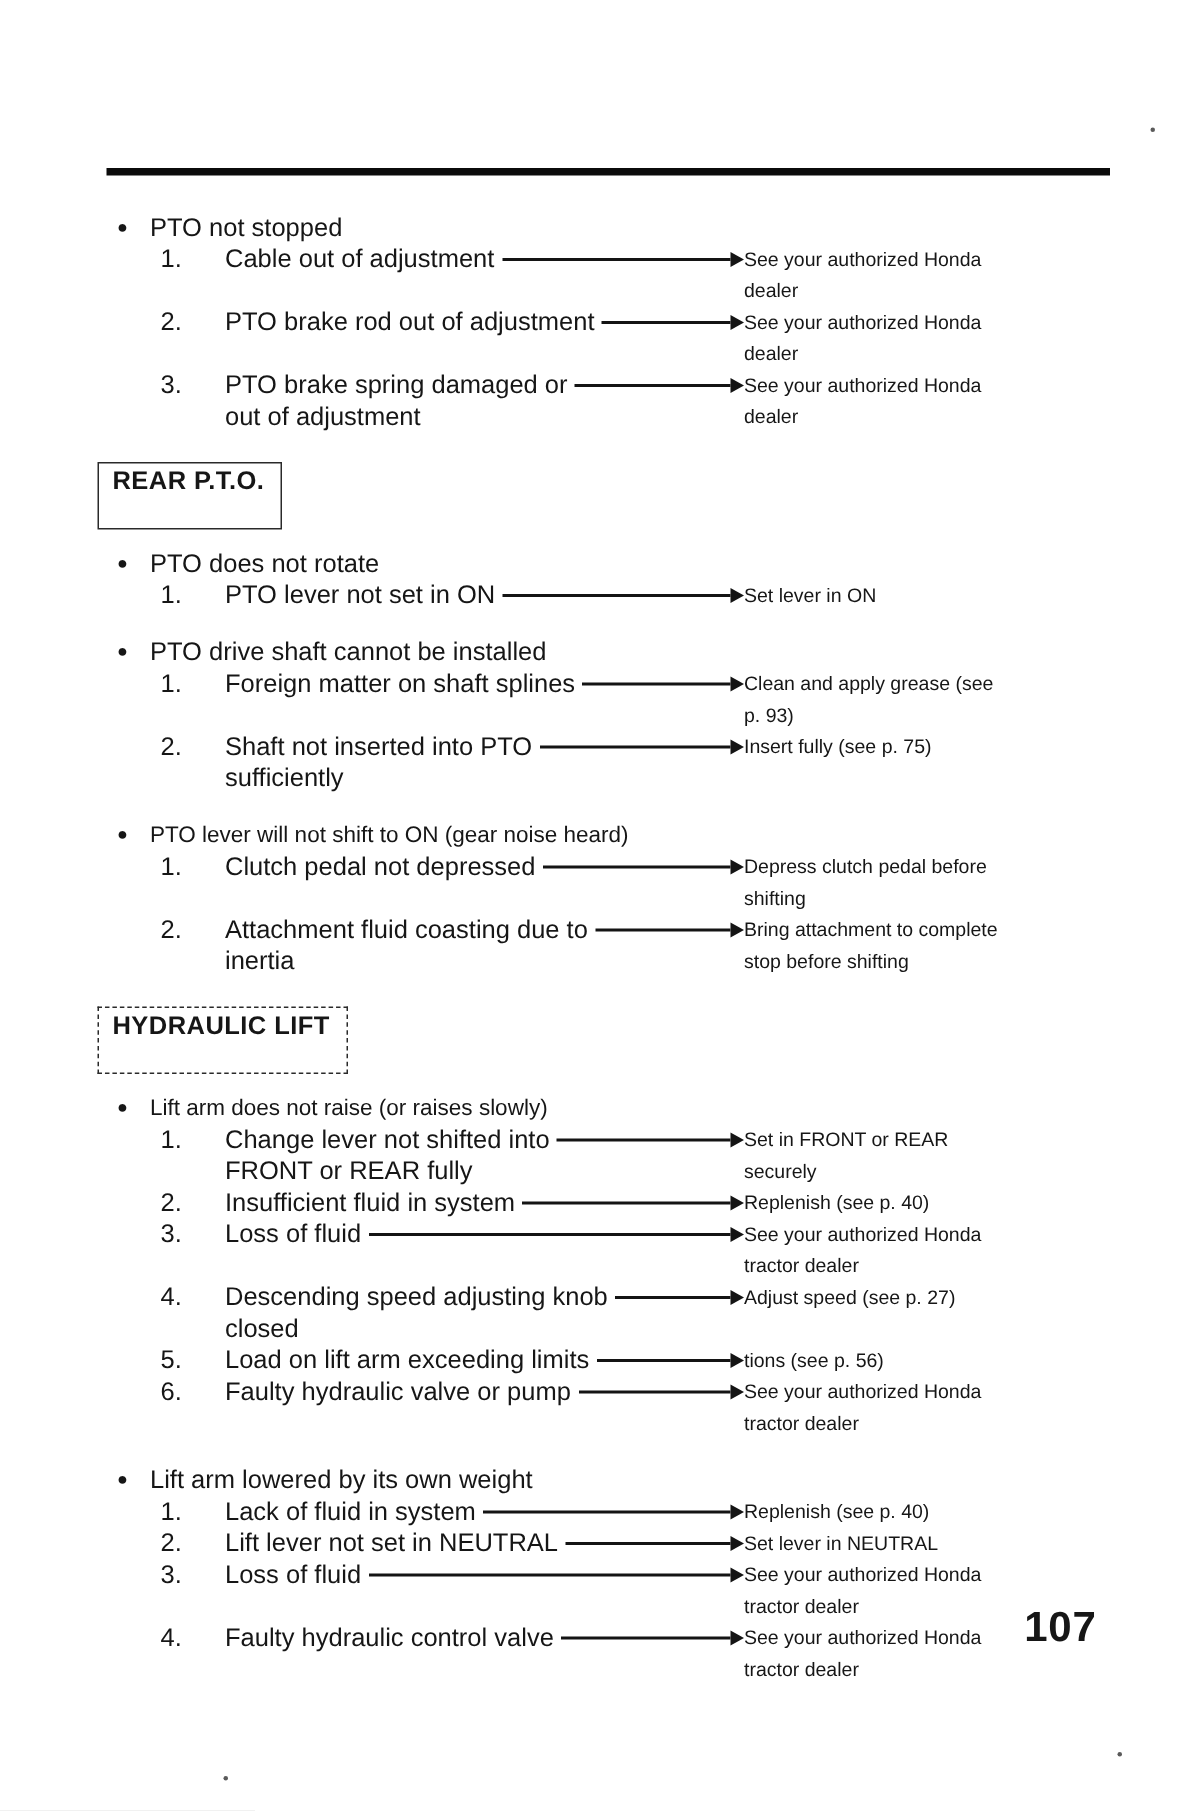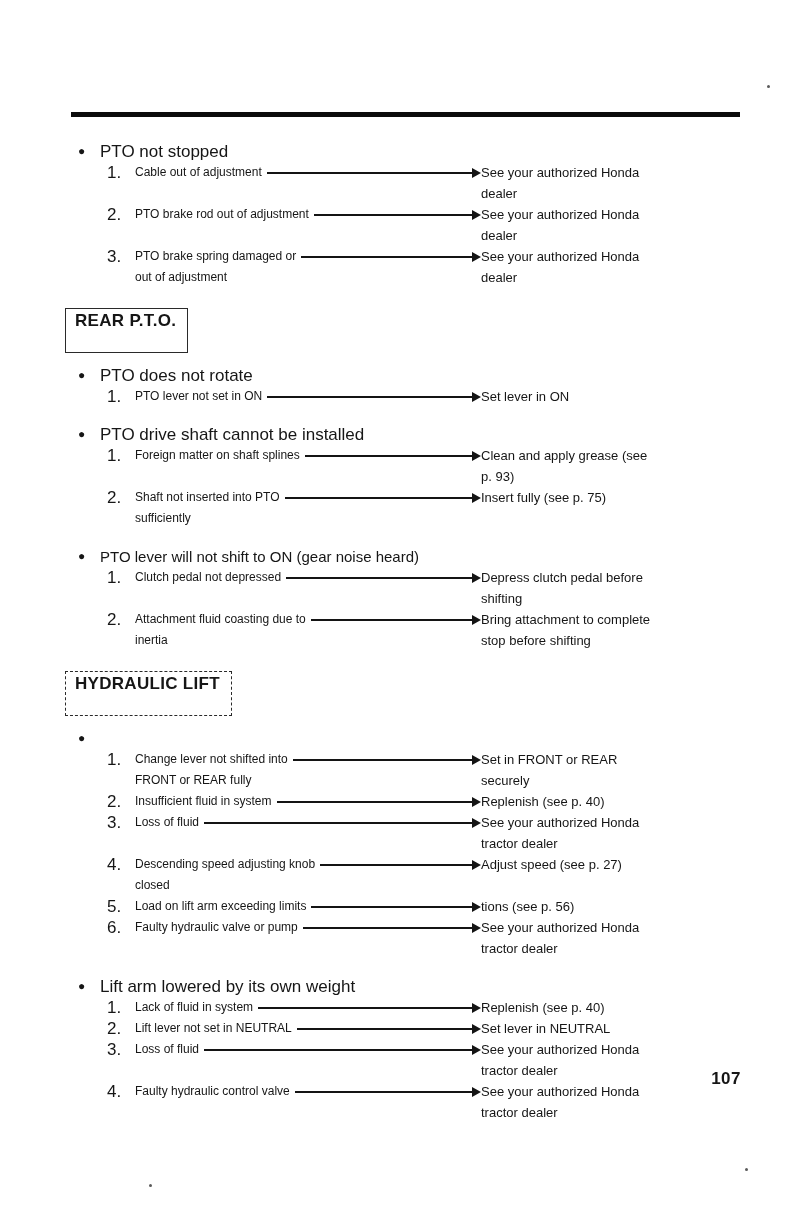--- a/index.html
+++ b/index.html
@@ -18,42 +18,42 @@
   }
   .content{
     position:absolute;left:72px;top:141px;width:668px;
   }
   .problem{margin-bottom:17px;}
   .problem-title{display:flex;font-size:17px;line-height:21px;}
   .problem.small .problem-title{font-size:15px;}
   .bullet{width:22px;padding-left:6px;font-size:12px;line-height:21px;}
   .item{display:flex;}
   .item-num{width:28px;margin-left:35px;font-size:17px;line-height:21px;flex:0 0 auto;}
-  .cause-col{width:346px;flex:0 0 auto;font-size:12px;line-height:21px;}
+  .cause-col{width:346px;flex:0 0 auto;font-size:17px;line-height:21px;margin-left:15px;}
   .cause-line1{display:flex;align-items:center;}
   .cause-text{white-space:nowrap;}
   .arrow{flex:1;display:flex;align-items:center;min-width:12px;margin-left:5px;}
   .arrow-shaft{flex:1;height:2px;background:#141414;}
   .arrow-head{width:0;height:0;flex:0 0 auto;
     border-left:9px solid #141414;
     border-top:5px solid transparent;
     border-bottom:5px solid transparent;}
   .remedy-col{width:259px;flex:0 0 auto;font-size:13px;line-height:21px;}
   .heading-box{
     display:inline-block;
     border:1px solid #2a2a2a;
     padding:2px 11px 21px 9px;
     font-weight:bold;font-size:17px;line-height:20px;
     margin:3px 0 12px -7px;
     letter-spacing:0.3px;
   }
   .heading-box.dashed{border-style:dashed;}
   .page-number{
-    position:absolute;right:51px;top:1069px;
-    font-size:17px;font-weight:bold;letter-spacing:0.5px;
+    position:absolute;right:61px;top:1069px;
+    font-size:28px;font-weight:bold;letter-spacing:0.5px;
   }
   .dot{position:absolute;width:3px;height:3px;background:#5a5a5a;border-radius:50%;}
   .dot-a{left:767px;top:85px;}
   .dot-b{left:745px;top:1168px;}
   .dot-c{left:149px;top:1184px;}
 </style>
 </head>
 <body>
 
 <div class="page">
@@ -203,20 +203,21 @@
             <div class="cause-more">inertia</div>
           </div>
           <div class="remedy-col">
             <div class="remedy-line">Bring attachment to complete</div>
             <div class="remedy-line">stop before shifting</div>
           </div>
         </div>
       </div><div class="heading-box dashed">HYDRAULIC LIFT</div><div class="problem small">
         <div class="problem-title">
           <span class="bullet">●</span>
+          <span class="title-text">Lift arm does not raise (or raises slowly)</span>
         </div>
         <div class="item">
           <div class="item-num">1.</div>
           <div class="cause-col">
             <div class="cause-line1">
               <span class="cause-text">Change lever not shifted into</span>
               <span class="arrow">
                 <span class="arrow-shaft"></span>
                 <span class="arrow-head"></span>
               </span>

